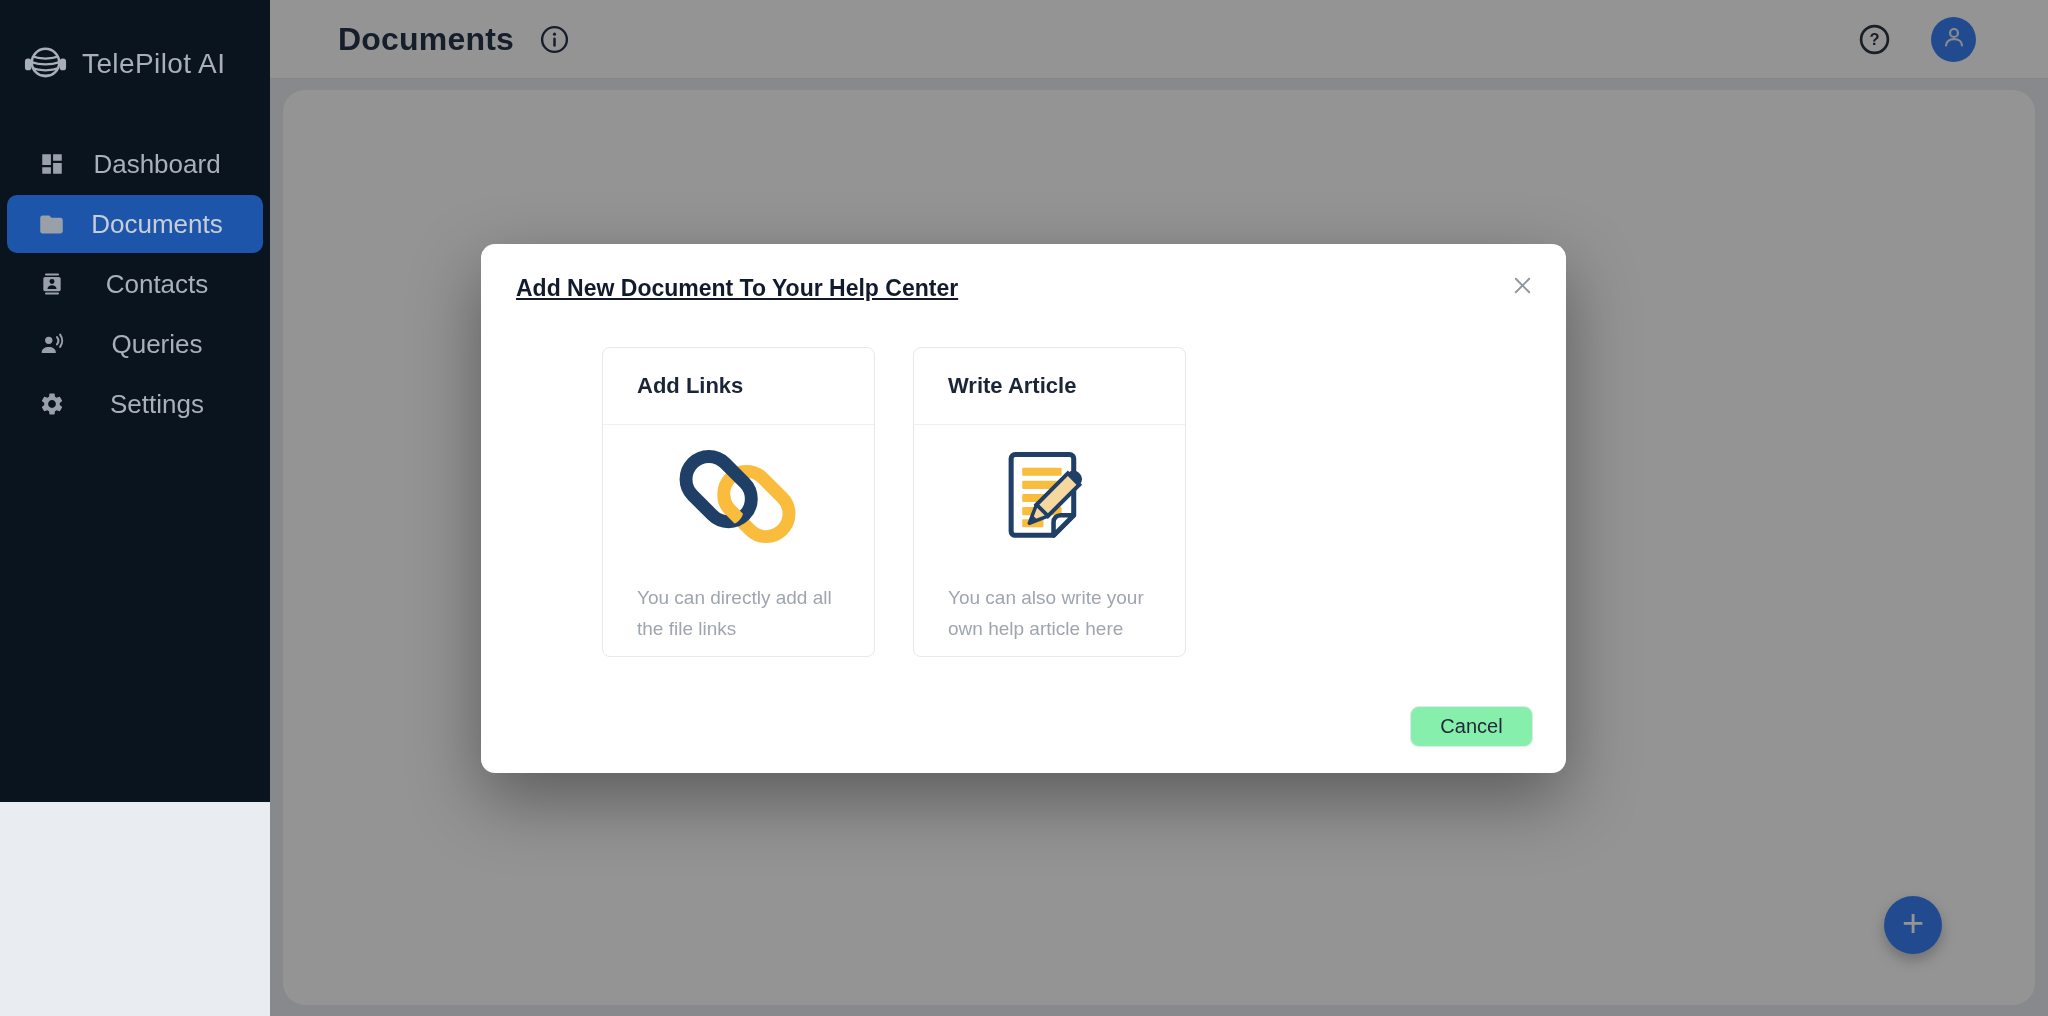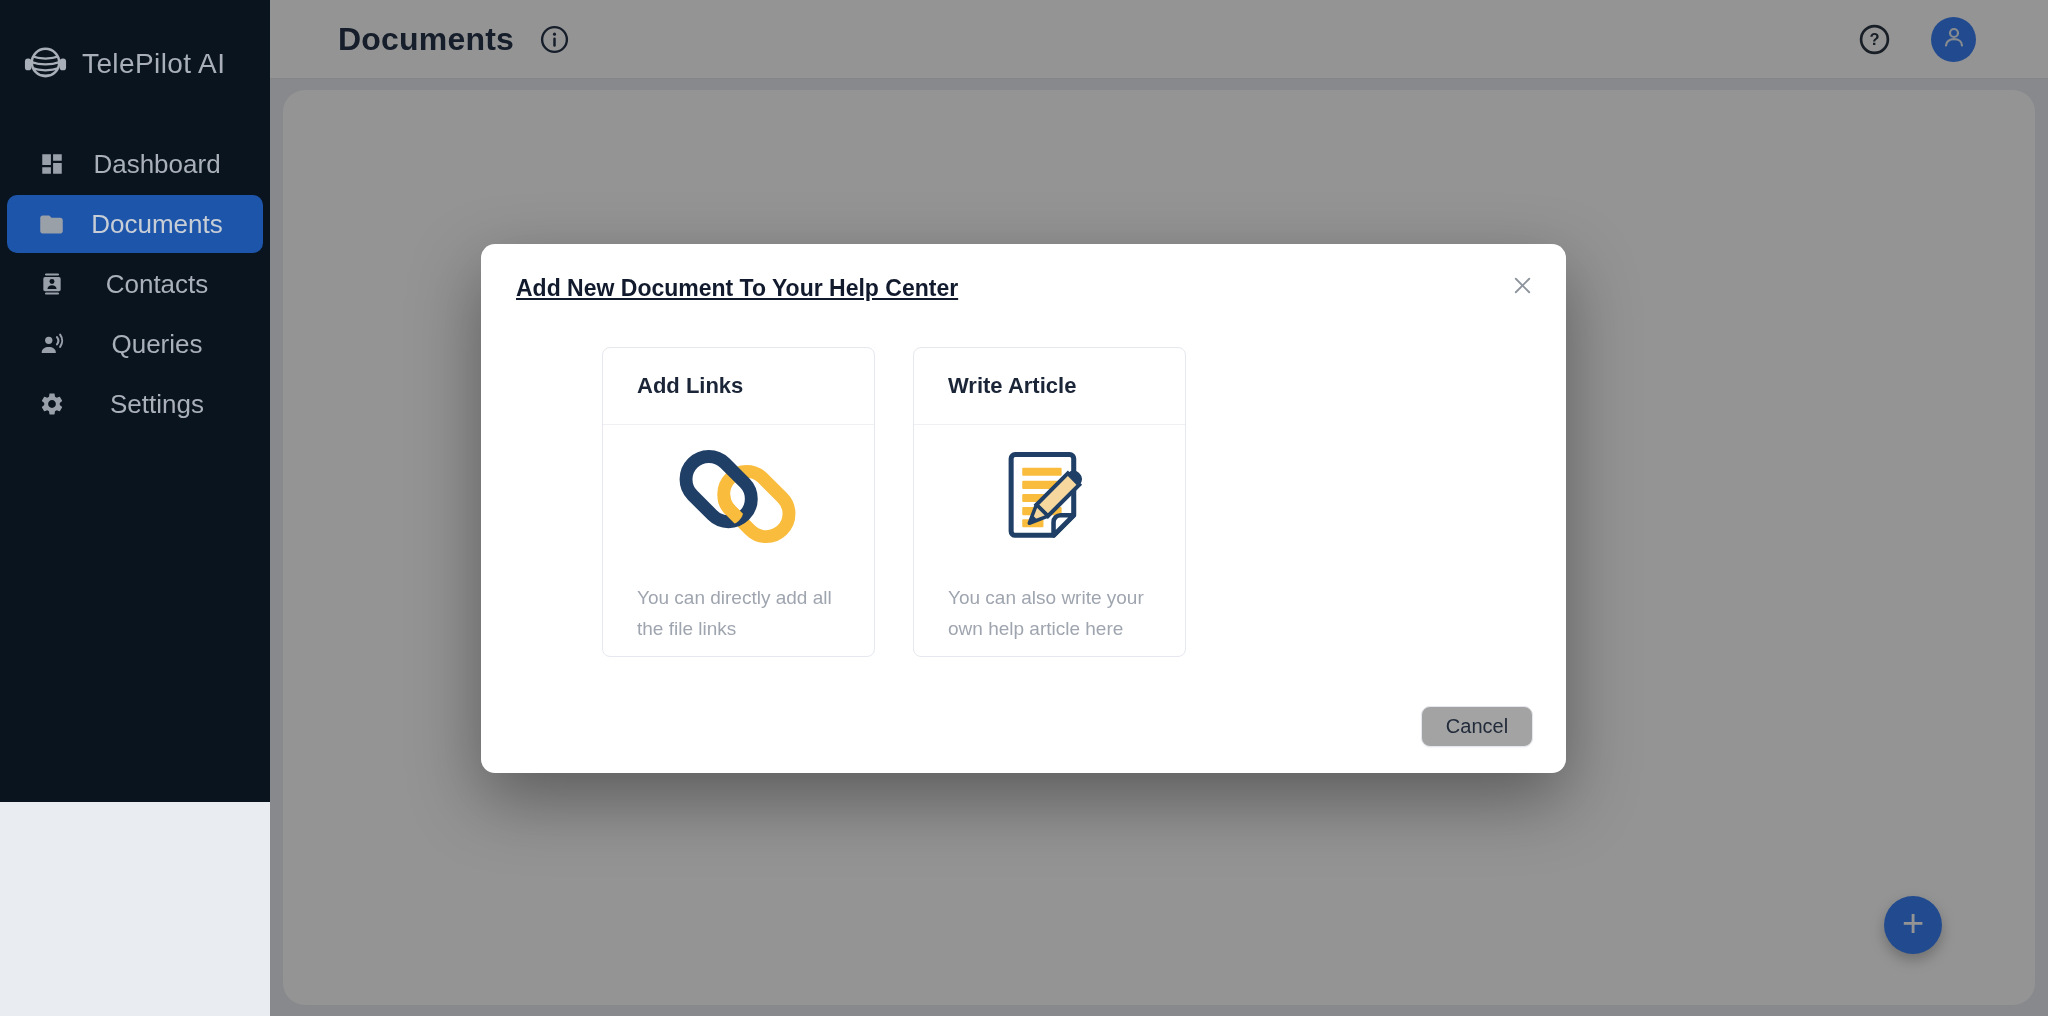--- a/index.html
+++ b/index.html
@@ -44,21 +44,21 @@
   .modal-title{position:absolute;left:35px;top:31px;margin:0;font-size:23px;font-weight:bold;color:#121b2e;text-decoration:underline;}
   .modal-close{position:absolute;right:28px;top:26px;background:none;border:none;padding:4px;cursor:pointer;display:flex;}
   .cards{position:absolute;left:113px;top:103px;display:flex;gap:38px;margin-left:8px;}
   .card{width:273px;height:310px;background:#fff;border:1px solid #e5e8ee;border-radius:8px;
         box-sizing:border-box;cursor:pointer;}
   .card-title{height:77px;display:flex;align-items:center;padding-left:34px;font-size:22px;
               font-weight:bold;color:#1b2538;border-bottom:1px solid #eef0f4;box-sizing:border-box;}
   .card-body{position:relative;height:231px;}
   .card-icon{position:absolute;left:0;right:0;top:22px;display:flex;justify-content:center;}
   .card-desc{position:absolute;left:34px;right:18px;bottom:12px;font-size:19px;color:#9fa5af;line-height:31px;}
-  .cancel-btn{position:absolute;right:33px;top:462px;width:112px;height:41px;background:#a3a3a3;
+  .cancel-btn{position:absolute;right:33px;top:462px;width:123px;height:41px;background:#86efac;
               border:1px solid #e4e7ec;border-radius:9px;font-size:20px;color:#222b3a;cursor:pointer;
               font-family:"Liberation Sans",sans-serif;box-shadow:0 1px 2px rgba(0,0,0,.04);}
 </style>
 </head>
 <body>
 
 <div class="app">
 
   <aside class="sidebar">
     <div class="brand">

